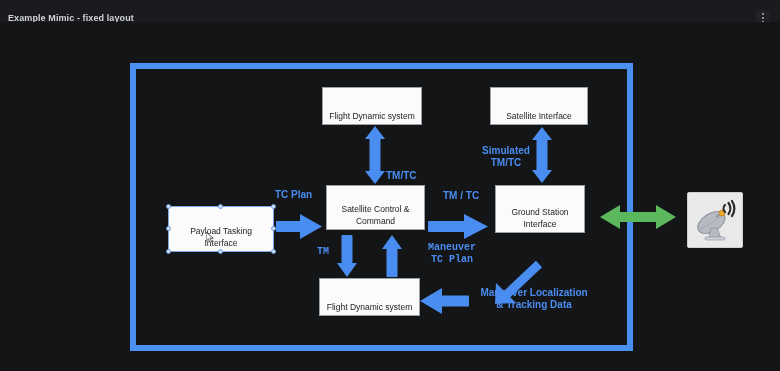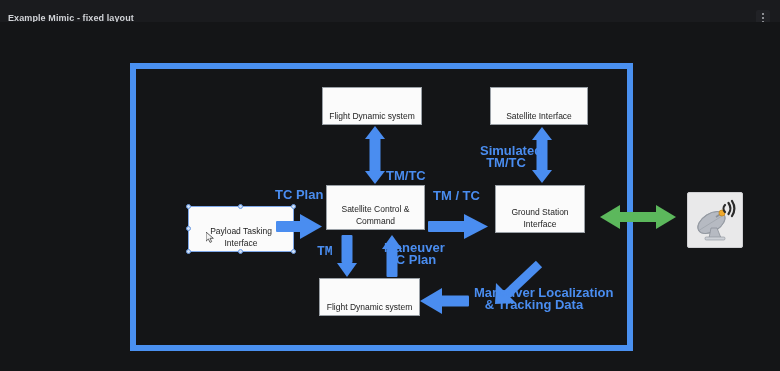--- a/index.html
+++ b/index.html
@@ -75,42 +75,42 @@
     line-height: 12px;
     display: flex;
     align-items: flex-end;
     justify-content: center;
     text-align: center;
     padding: 2px 0;
   }
   .node span { display: block; }
 
   
-  .selected { border: 1px solid #7ea7e8; margin-left: 20px; }
+  .selected { border: 1px solid #7ea7e8; }
   .handle {
     position: absolute;
     width: 5px; height: 5px;
     background: #cfe0f7;
     border: 1px solid #6b9ae0;
     border-radius: 50%;
   }
   .h-nw { left: -3px; top: -3px; }
   .h-n  { left: calc(50% - 3px); top: -3px; }
   .h-ne { right: -3px; top: -3px; }
   .h-w  { left: -3px; top: calc(50% - 3px); }
   .h-e  { right: -3px; top: calc(50% - 3px); }
   .h-sw { left: -3px; bottom: -3px; }
   .h-s  { left: calc(50% - 3px); bottom: -3px; }
   .h-se { right: -3px; bottom: -3px; }
 
   
   .lbl {
     position: absolute;
     color: #4a8df0;
-    font-size: 13px;
+    font-size: 10px;
     font-weight: bold;
     line-height: 12px;
     white-space: nowrap;
   }
   .lbl.center { text-align: center; }
 
   svg.arrow { position: absolute; overflow: visible; }
 
   
   .dish-tile {
@@ -262,30 +262,30 @@
         <rect x="12" y="10" width="52" height="10" rx="1"></rect>
         <polygon points="0,15 20,3 20,27"></polygon>
         <polygon points="76,15 56,3 56,27"></polygon>
       </g>
     </svg>
 
     <div class="lbl" style="left:275px; top:167px;">TC Plan</div>
 
     <div class="lbl" style="left:386px; top:148px;">TM/TC</div>
 
-    <div class="lbl" style="left:433px; top:168px;">TM / TC</div>
+    <div class="lbl" style="left:443px; top:168px;">TM / TC</div>
 
     <div class="lbl center" style="left:480px; top:123px; width:52px;">
       <span>Simulated</span><br>
       <span>TM/TC</span>
     </div>
 
     <div class="lbl" style="left:317px; top:224px;font-family:Liberation Mono, monospace;">TM</div>
 
-    <div class="lbl center" style="left:384px; top:220px; width:56px;">
+    <div class="lbl center" style="left:424px; top:220px; width:56px;font-family:Liberation Mono, monospace;">
       <span>Maneuver</span><br>
       <span>TC Plan</span>
     </div>
 
     <div class="lbl center" style="left:474px; top:265px; width:120px;">
       <span>Maneuver Localization</span><br>
       <span>&amp; Tracking Data</span>
     </div>
 
     <div class="dish-tile">

